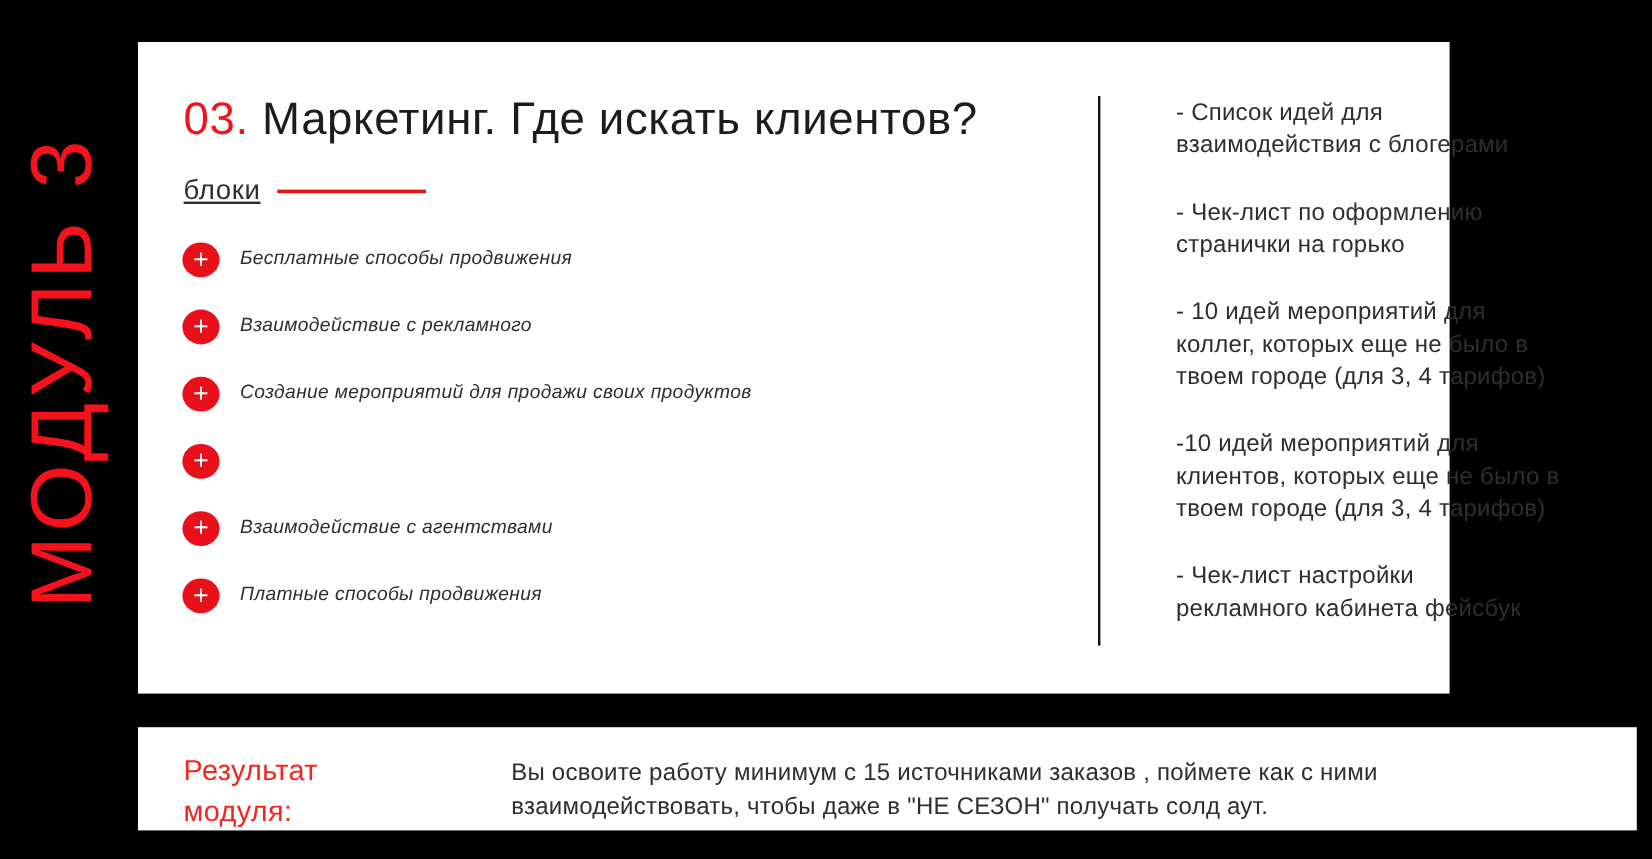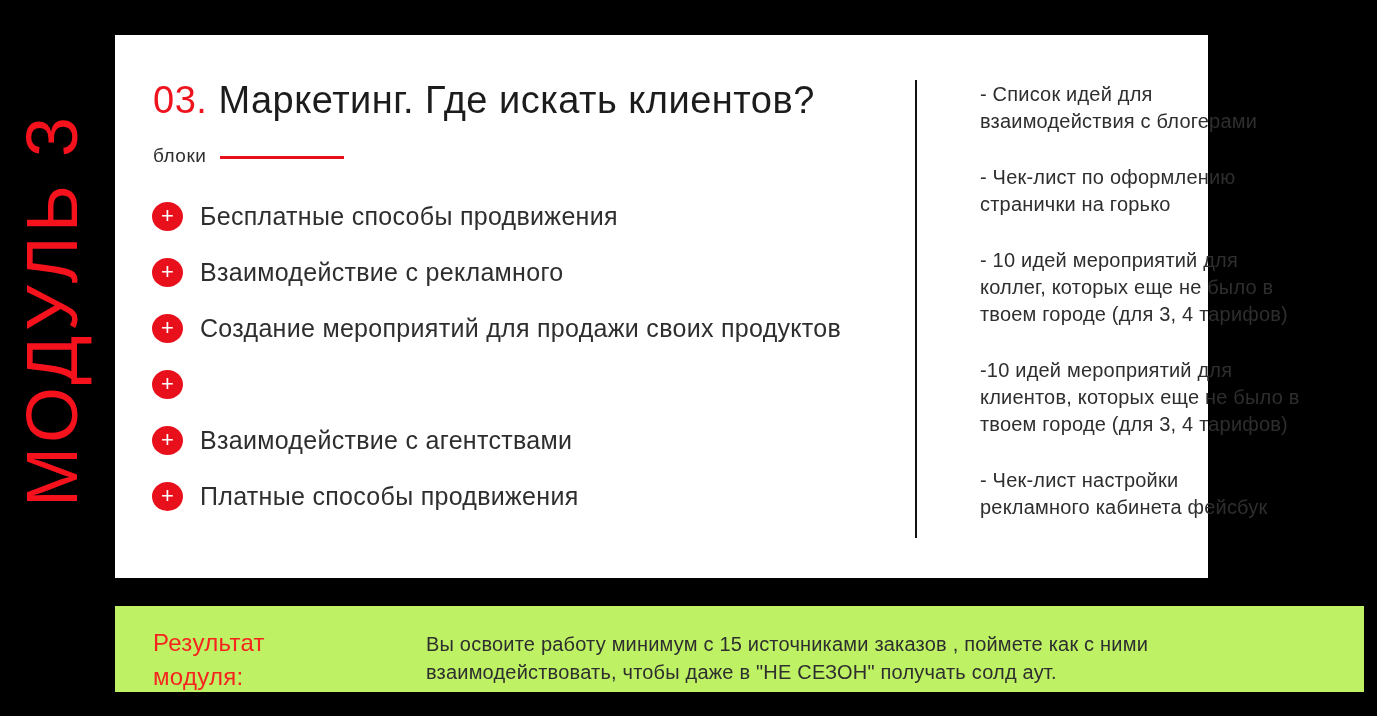--- a/index.html
+++ b/index.html
@@ -47,23 +47,24 @@
   }
   .slide-title .num { color: #ef131e; }
   .blocks-label-row {
     position: absolute;
     left: 38px;
     top: 110px;
     display: flex;
     align-items: center;
   }
   .blocks-label {
-    font-size: 19px;
+    font-size: 23px;
     color: #2e2e2e;
     letter-spacing: 0.5px;
+    text-decoration: underline;
   }
   .blocks-underline {
     width: 124px;
     height: 3px;
     background: #e8111b;
     margin-left: 14px;
     margin-top: 2px;
   }
   .blocks-list {
     position: absolute;
@@ -89,24 +90,25 @@
     justify-content: center;
     font-size: 22px;
     font-weight: 300;
     line-height: 1;
     flex: 0 0 auto;
     padding-bottom: 1px;
     box-sizing: border-box;
   }
   .block-item-label {
     margin-left: 17px;
-    font-size: 25px;
+    font-size: 16px;
     color: #2e2e2e;
     letter-spacing: 0.3px;
     white-space: nowrap;
+    font-style: italic;
   }
   .content-divider {
     position: absolute;
     left: 800px;
     top: 45px;
     width: 2px;
     height: 458px;
     background: #111111;
   }
   .bonuses-panel {
@@ -130,21 +132,21 @@
     white-space: pre-line;
     margin-bottom: 29px;
   }
   
   .result-bar {
     position: absolute;
     left: 115px;
     top: 606px;
     width: 1249px;
     height: 86px;
-    background: #bef264;
+    background: #ffffff;
   }
   .result-label {
     position: absolute;
     left: 38px;
     top: 20px;
     font-size: 24px;
     line-height: 34px;
     color: #f6241f;
     white-space: pre-line;
     letter-spacing: 0.3px;

